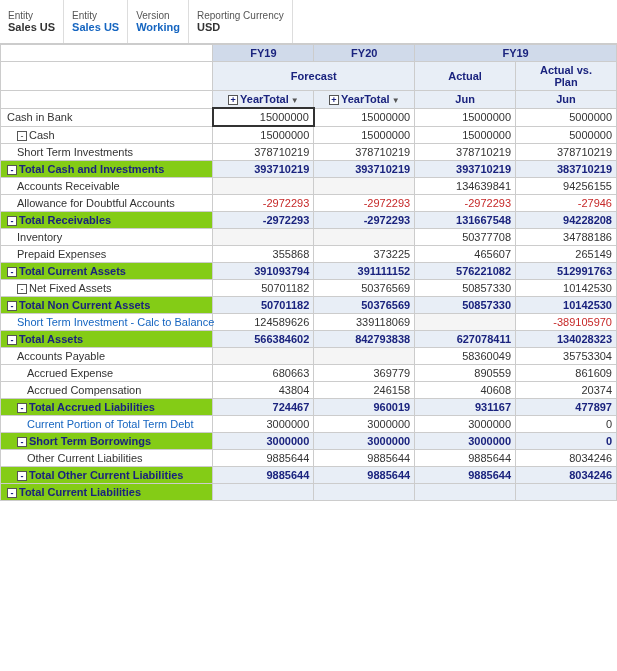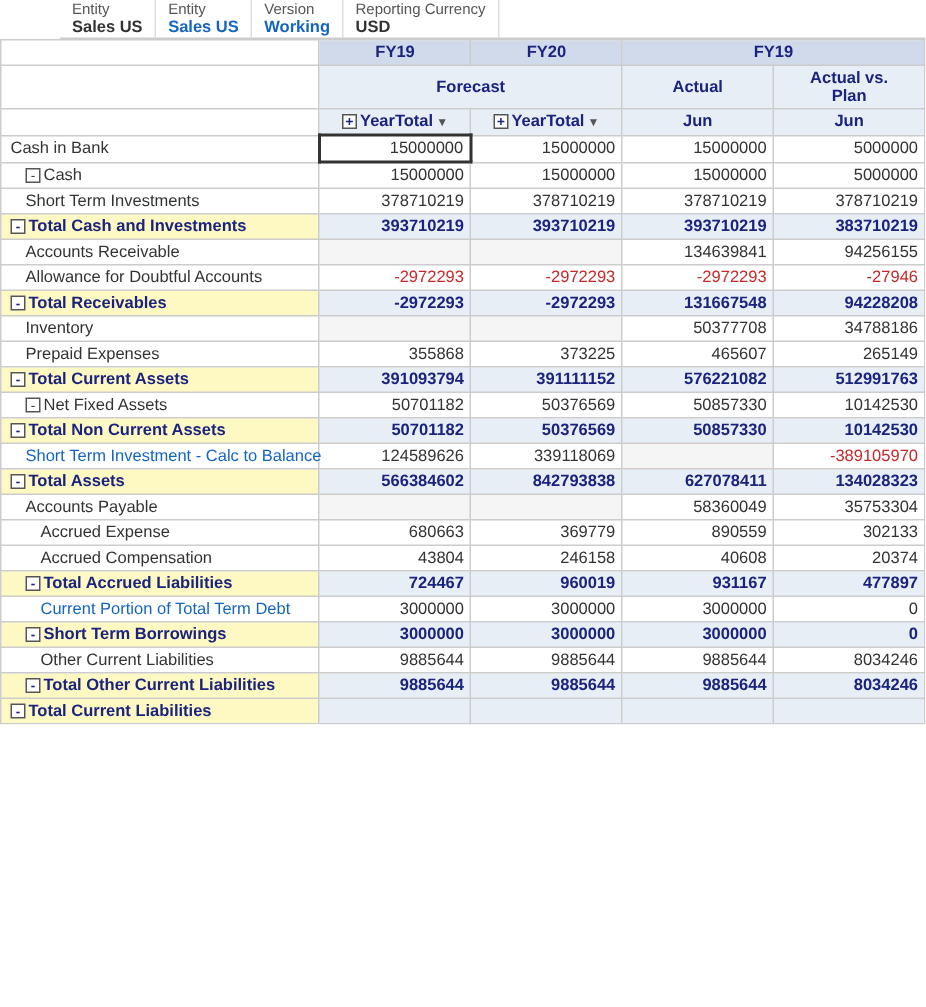--- a/index.html
+++ b/index.html
@@ -4,22 +4,21 @@
   <style>
     * { margin: 0; padding: 0; box-sizing: border-box; }
     body { font-family: Arial, sans-serif; font-size: 11px; background: #fff; width: 617px; overflow-x: hidden; }
 
     
     .nav-header {
       display: flex;
       align-items: stretch;
       border-bottom: 1px solid #ccc;
       background: #fff;
-      height: 26px;
-      margin-left: 40px;
+      height: 44px;
     }
     .nav-item {
       padding: 4px 8px;
       display: flex;
       flex-direction: column;
       justify-content: center;
       border-right: 1px solid #ddd;
       font-size: 11px;
       color: #333;
     }
@@ -91,21 +90,21 @@
     }
     td.num.blue-bold {
       font-weight: bold;
       color: #1a237e;
     }
     td.empty {
       background: #f5f5f5;
     }
 
     tr.total-row td {
-      background: #fef9c3;
+      background: #84cc16;
     }
     tr.total-row td.num {
       background: #e8eef6;
     }
 
     .col-header-group th {
       background: #d0daea;
     }
 
     
@@ -284,21 +283,21 @@
           <td class="num empty"></td>
           <td class="num empty"></td>
           <td class="num">58360049</td>
           <td class="num">35753304</td>
         </tr>
         <tr>
           <td class="row-label indent2">Accrued Expense</td>
           <td class="num">680663</td>
           <td class="num">369779</td>
           <td class="num">890559</td>
-          <td class="num">302133</td>
+          <td class="num">861609</td>
         </tr>
         <tr>
           <td class="row-label indent2">Accrued Compensation</td>
           <td class="num">43804</td>
           <td class="num">246158</td>
           <td class="num">40608</td>
           <td class="num">20374</td>
         </tr>
         <tr class="total-row">
           <td class="row-label indent1 bold-label"><span class="exp-icon">-</span>Total Accrued Liabilities</td>

